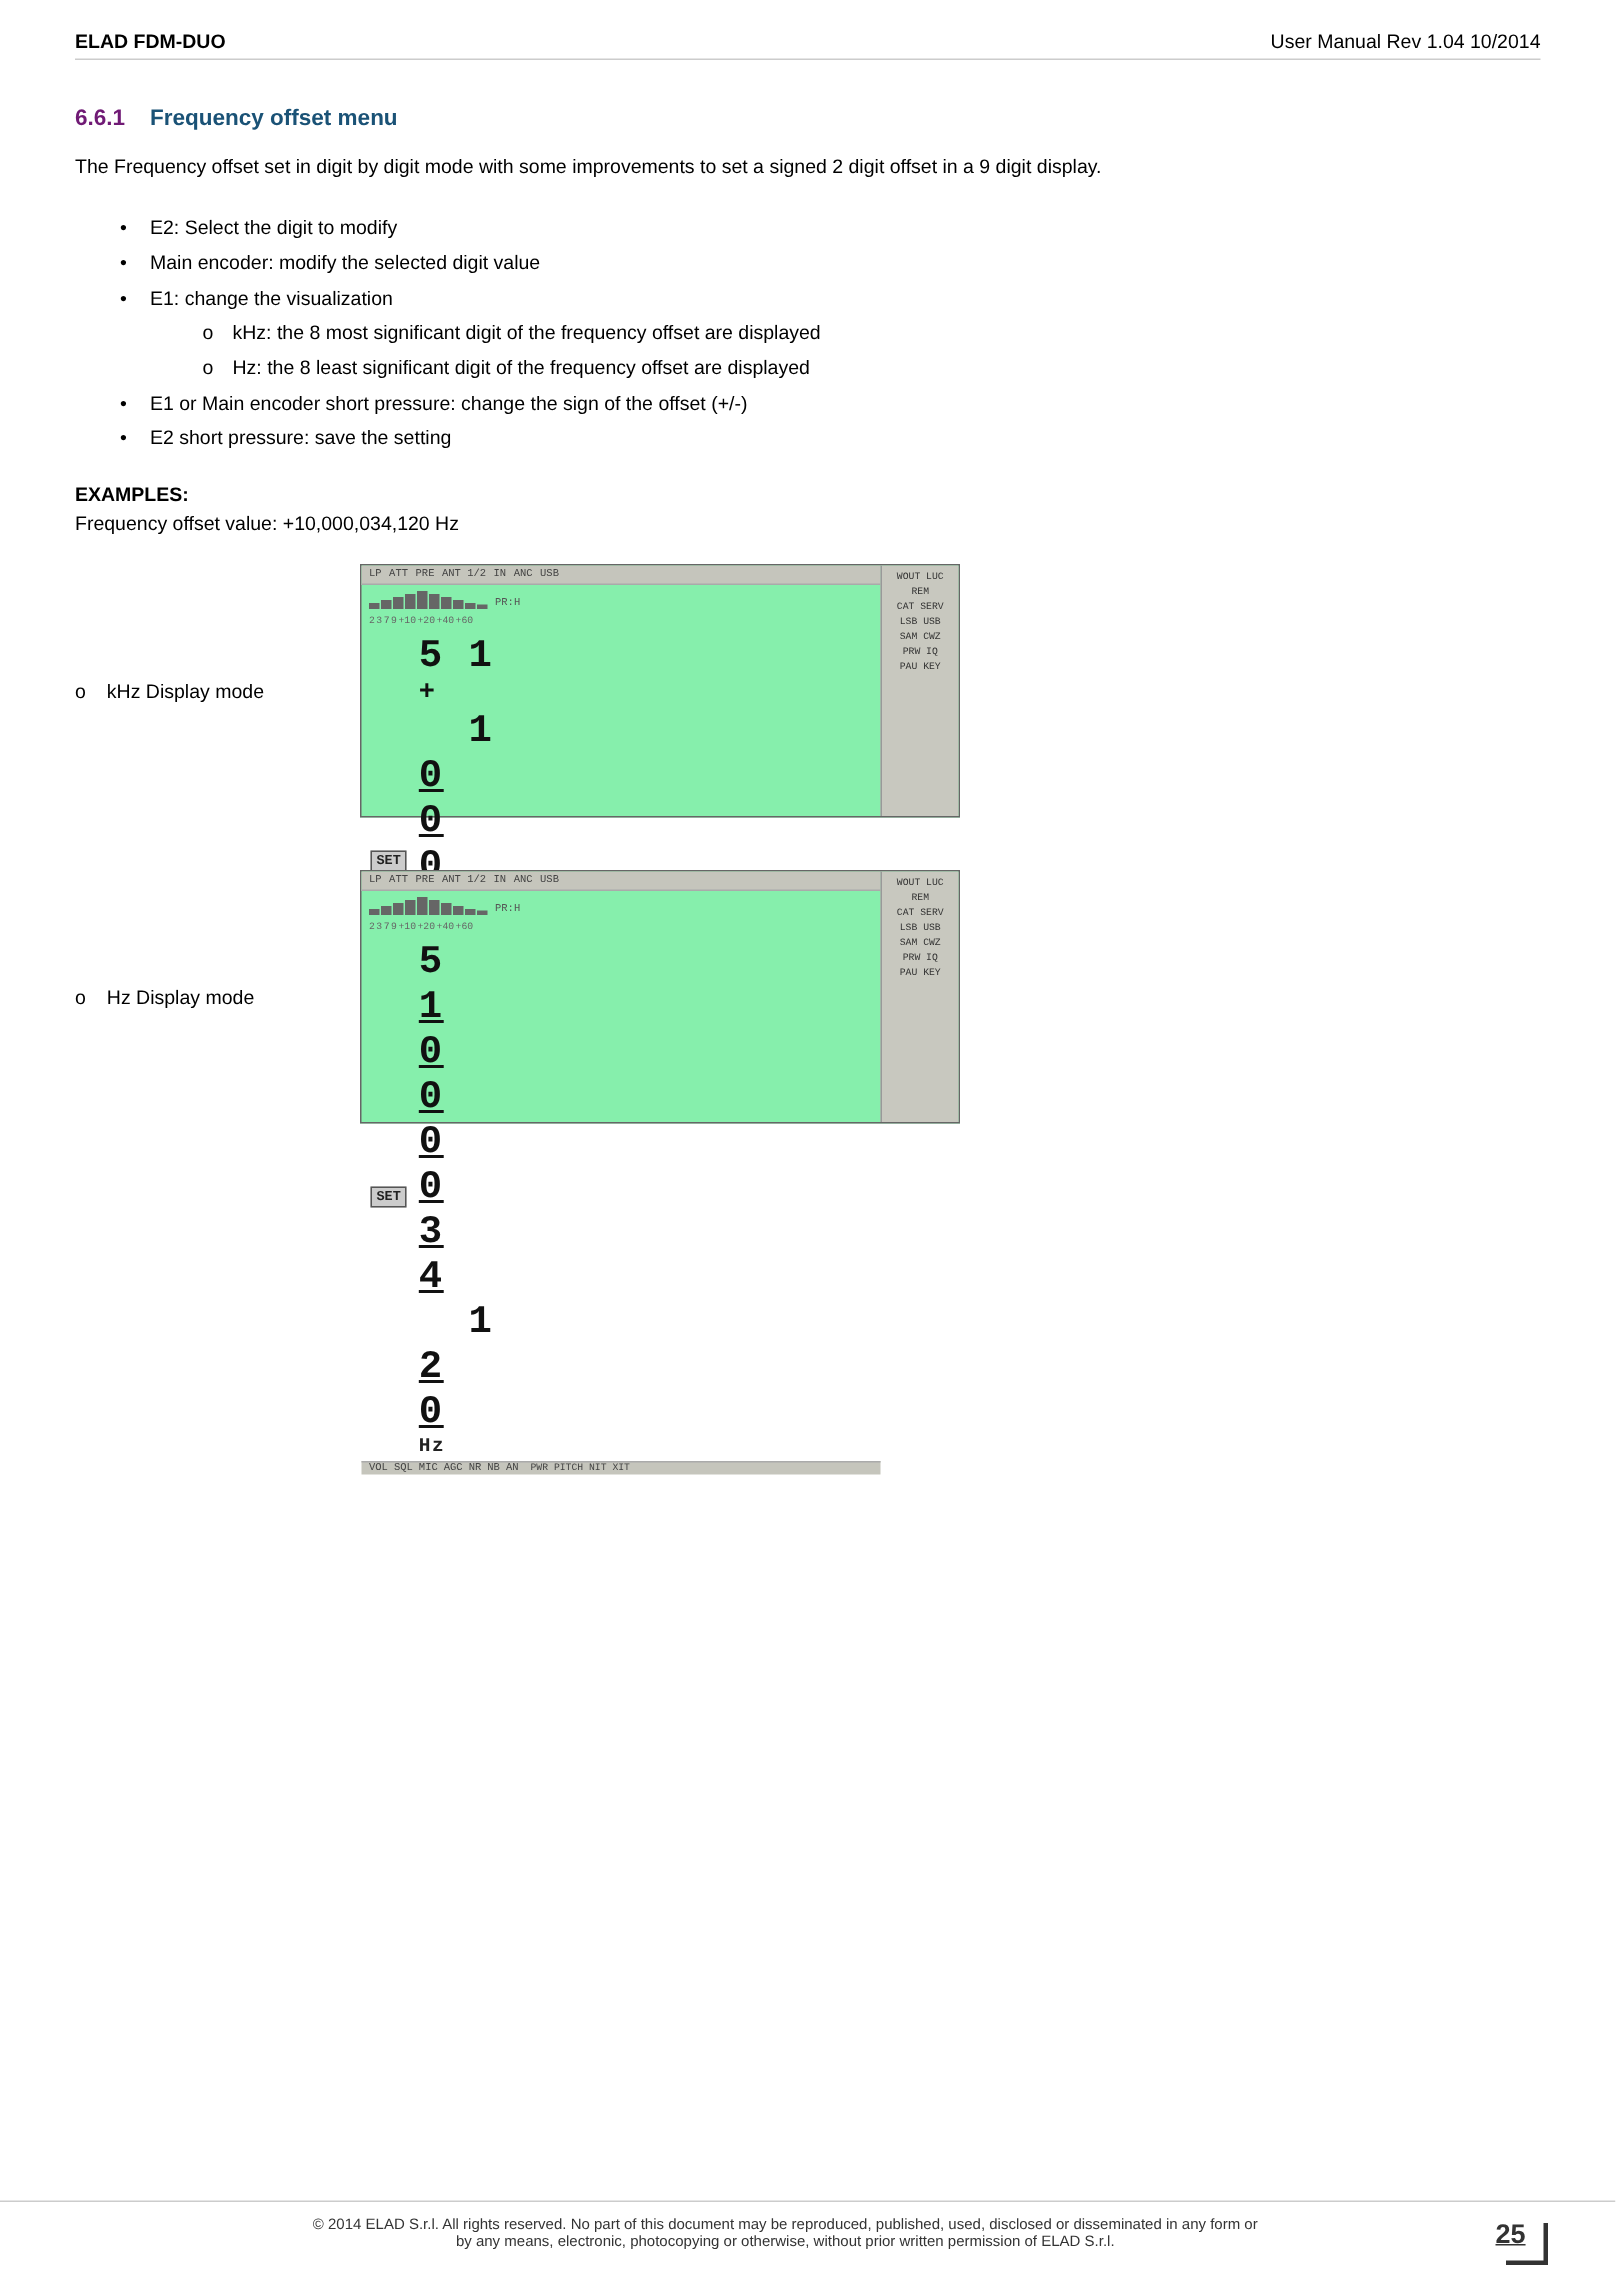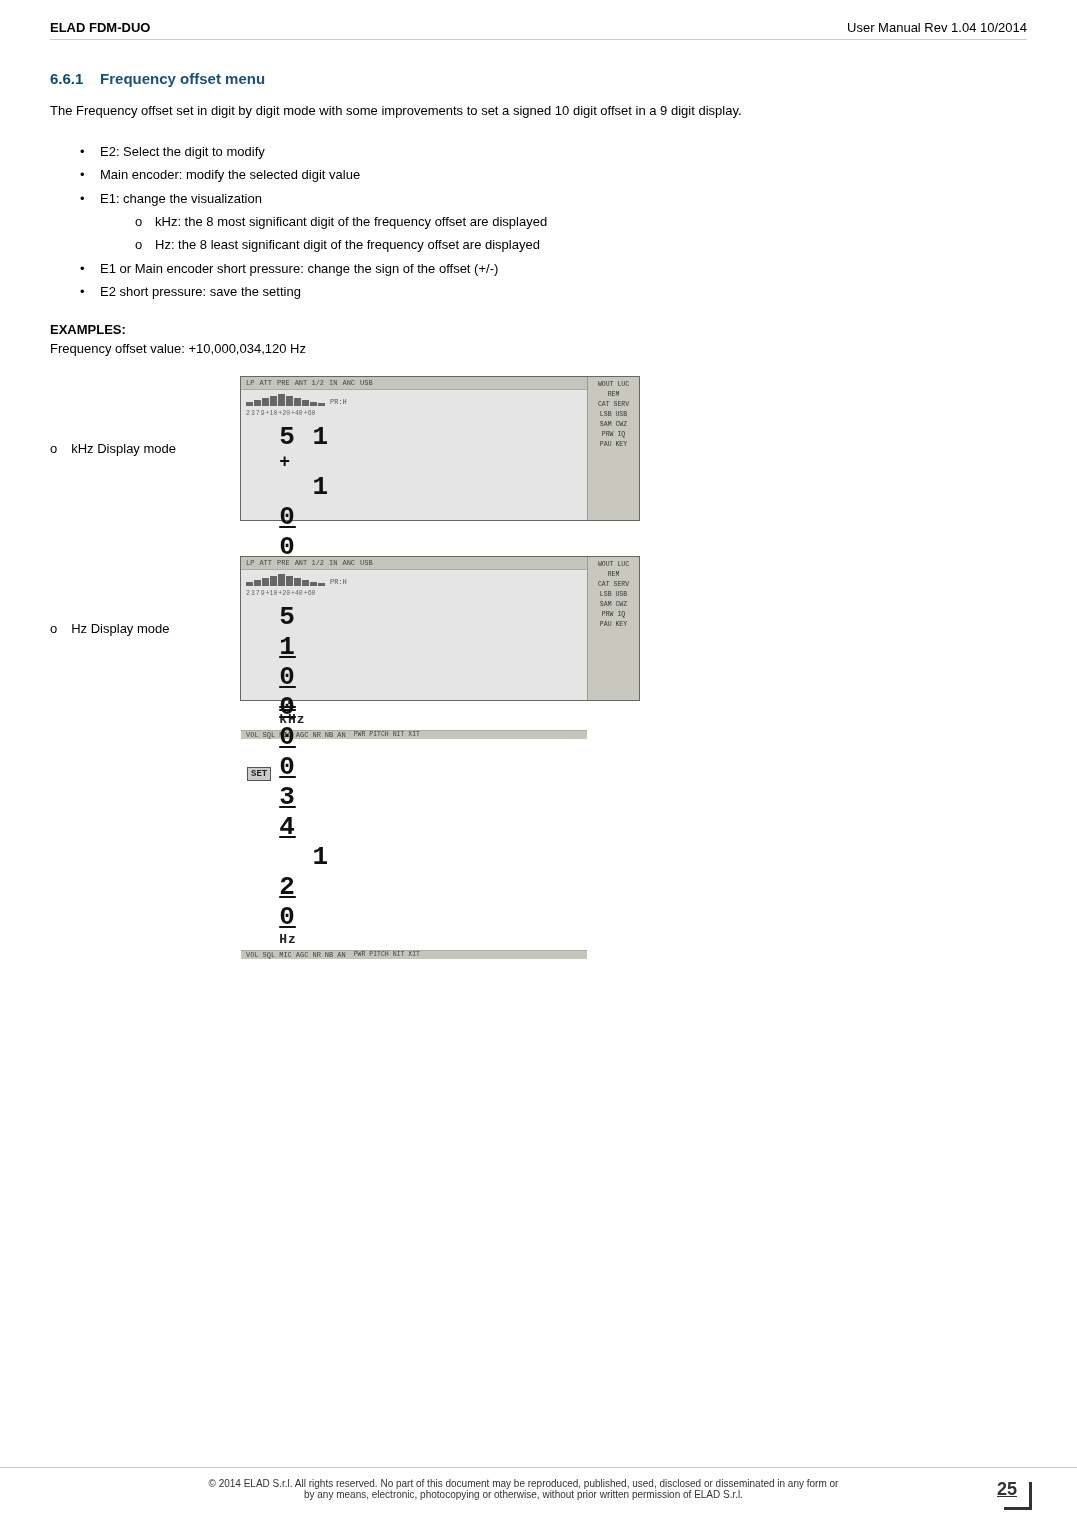--- a/index.html
+++ b/index.html
@@ -28,21 +28,21 @@
     .header-right {
       font-size: 13px;
     }
     .section-heading {
       font-size: 15px;
       font-weight: bold;
       color: #1a5276;
       margin-bottom: 12px;
     }
     .section-number {
-      color: #0c4a6e;
+      color: #701a75;
     }
     .intro-text {
       font-size: 13px;
       line-height: 1.6;
       margin-bottom: 18px;
     }
     .bullet-list {
       list-style: none;
       margin-left: 30px;
       margin-bottom: 18px;
@@ -133,23 +133,23 @@
       right: 45px;
       width: 28px;
       height: 28px;
       border-right: 3px solid #333;
       border-bottom: 3px solid #333;
     }
 
     
     .device-container {
       width: 400px;
-      height: 145px;
+      height: 169px;
       border: 1.5px solid #666;
-      background: #e5e5e5;
+      background: #86efac;
       position: relative;
       font-family: 'Courier New', monospace;
     }
     .device-inner {
       display: flex;
       height: 100%;
     }
     .device-main {
       flex: 1;
       display: flex;
@@ -263,21 +263,21 @@
 </div>
 
 <div style="margin-bottom: 14px;">
   <span class="section-heading">
     <span class="section-number">6.6.1</span>
     &nbsp;&nbsp;
     <span>Frequency offset menu</span>
   </span>
 </div>
 
-<p class="intro-text">The Frequency offset set in digit by digit mode with some improvements to set a signed 10 digit offset in a 9 digit display.</p>
+<p class="intro-text">The Frequency offset set in digit by digit mode with some improvements to set a signed 2 digit offset in a 9 digit display.</p>
 
 <ul class="bullet-list">
   <li><span>E2: Select the digit to modify</span></li>
   <li><span>Main encoder: modify the selected digit value</span></li>
   <li>
     <span>E1: change the visualization</span>
     <ul class="sub-list">
       <li><span>kHz: the 8 most significant digit of the frequency offset are displayed</span></li>
       <li><span>Hz: the 8 least significant digit of the frequency offset are displayed</span></li>
     </ul>

